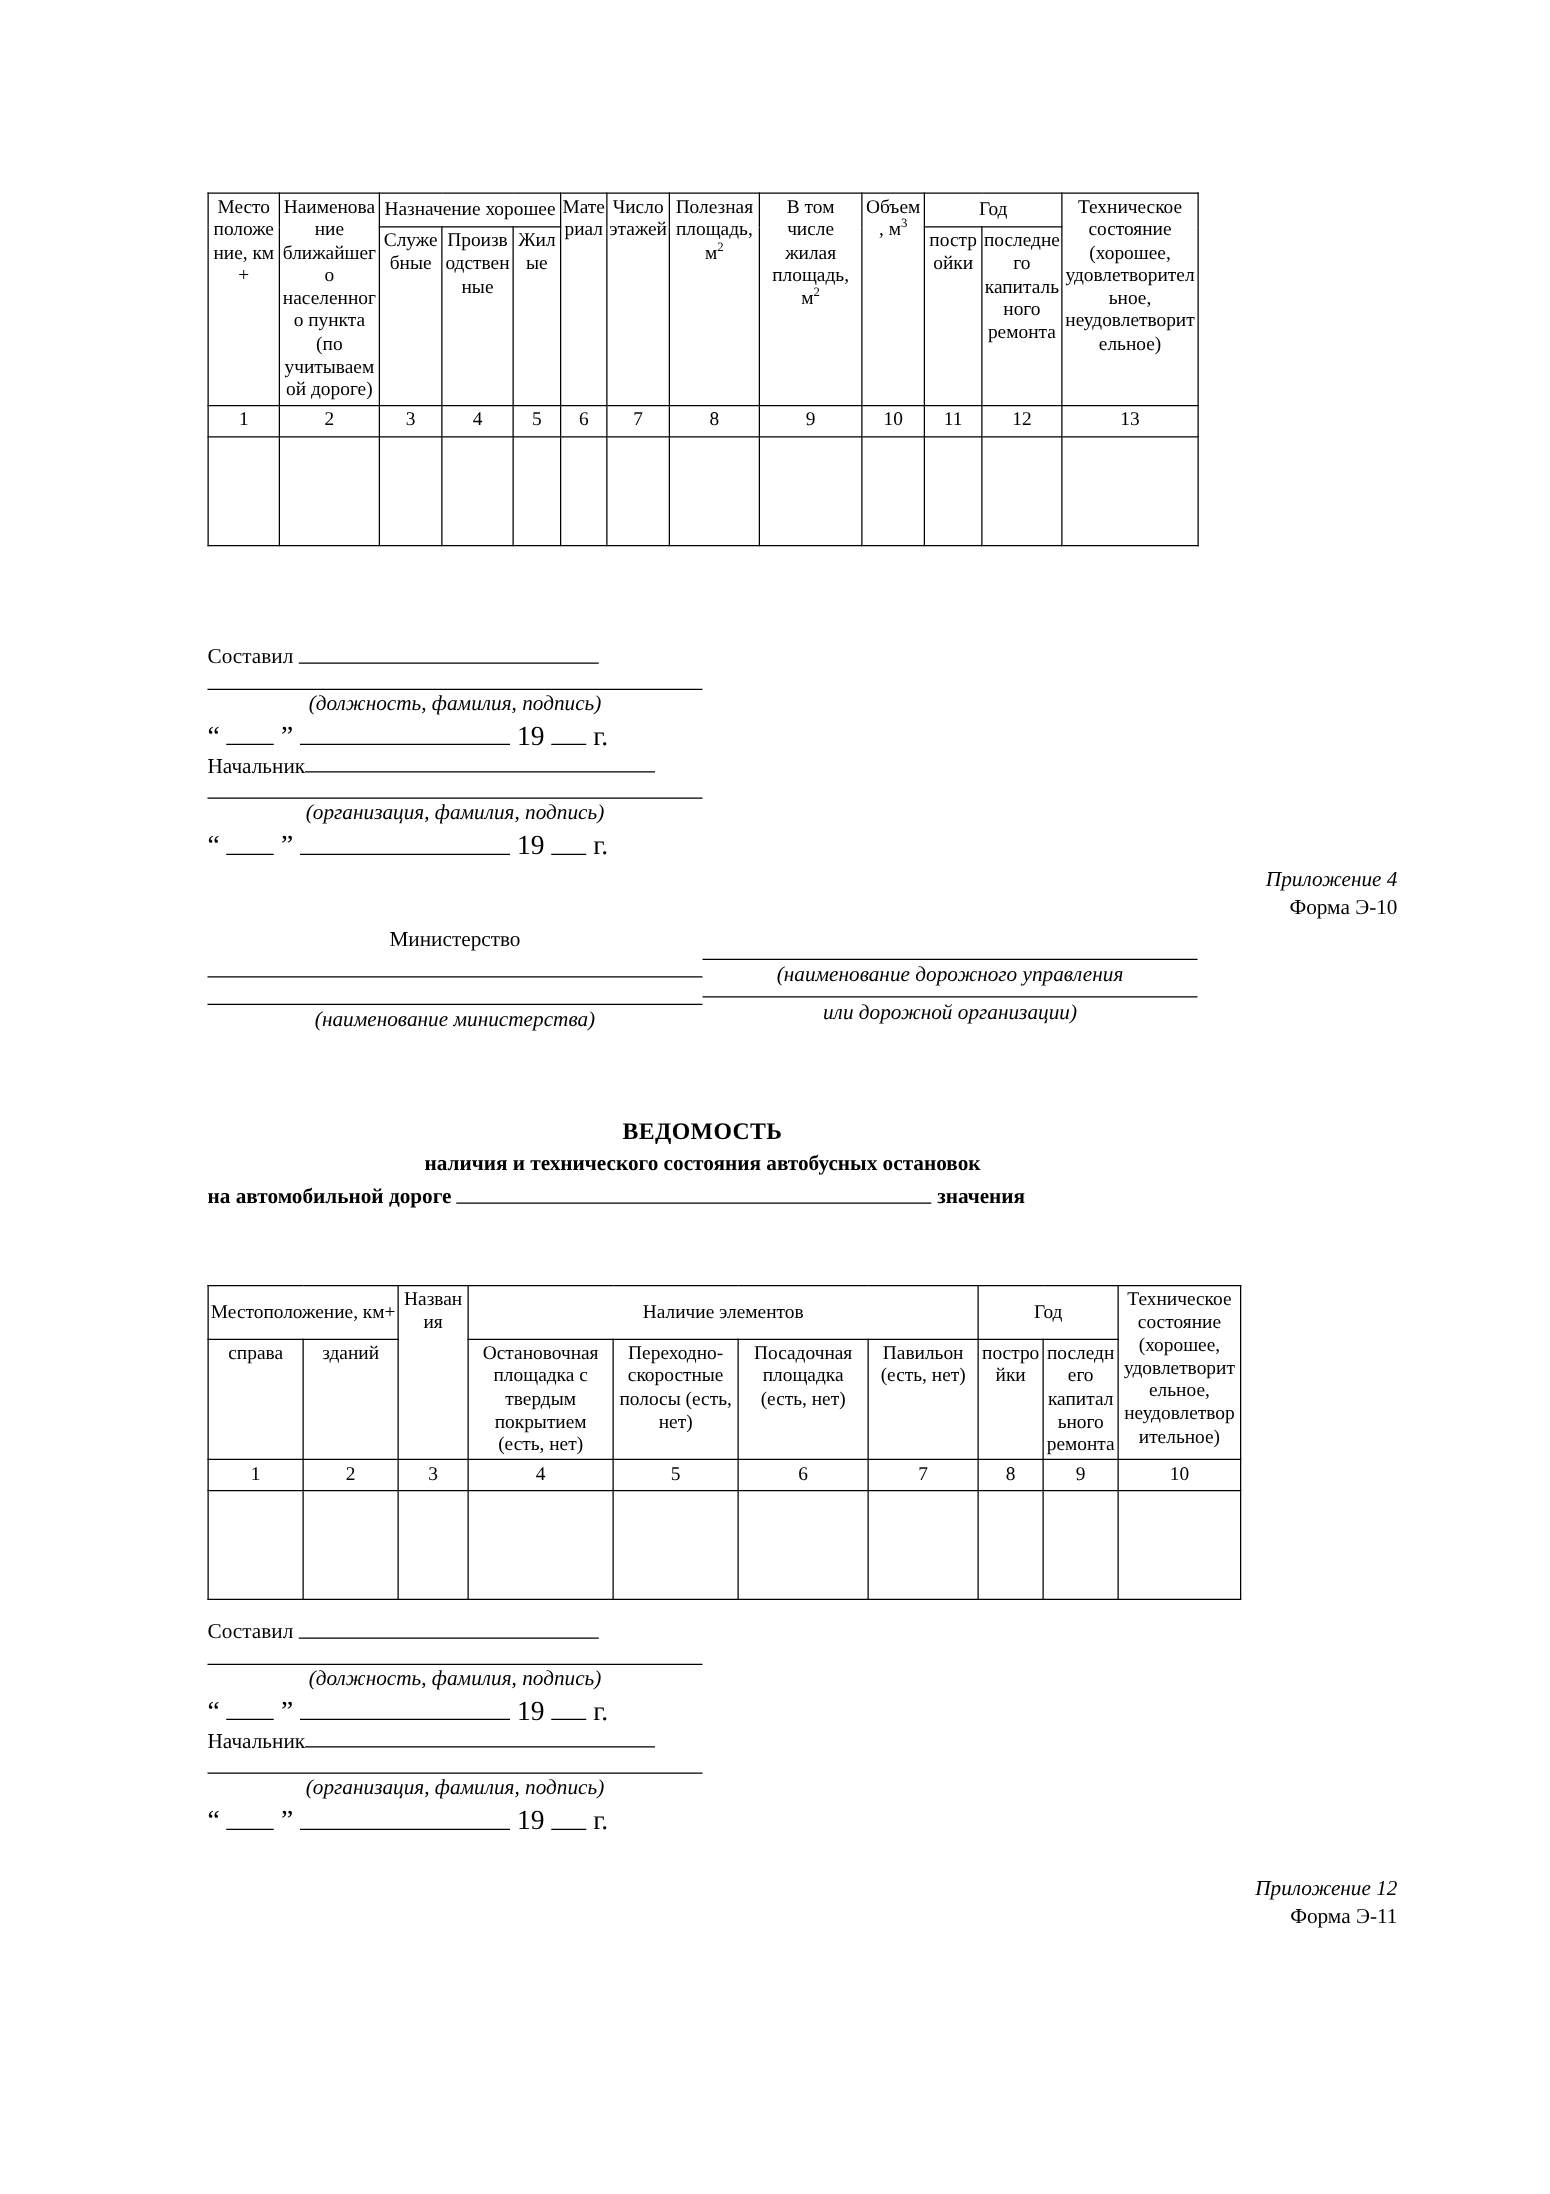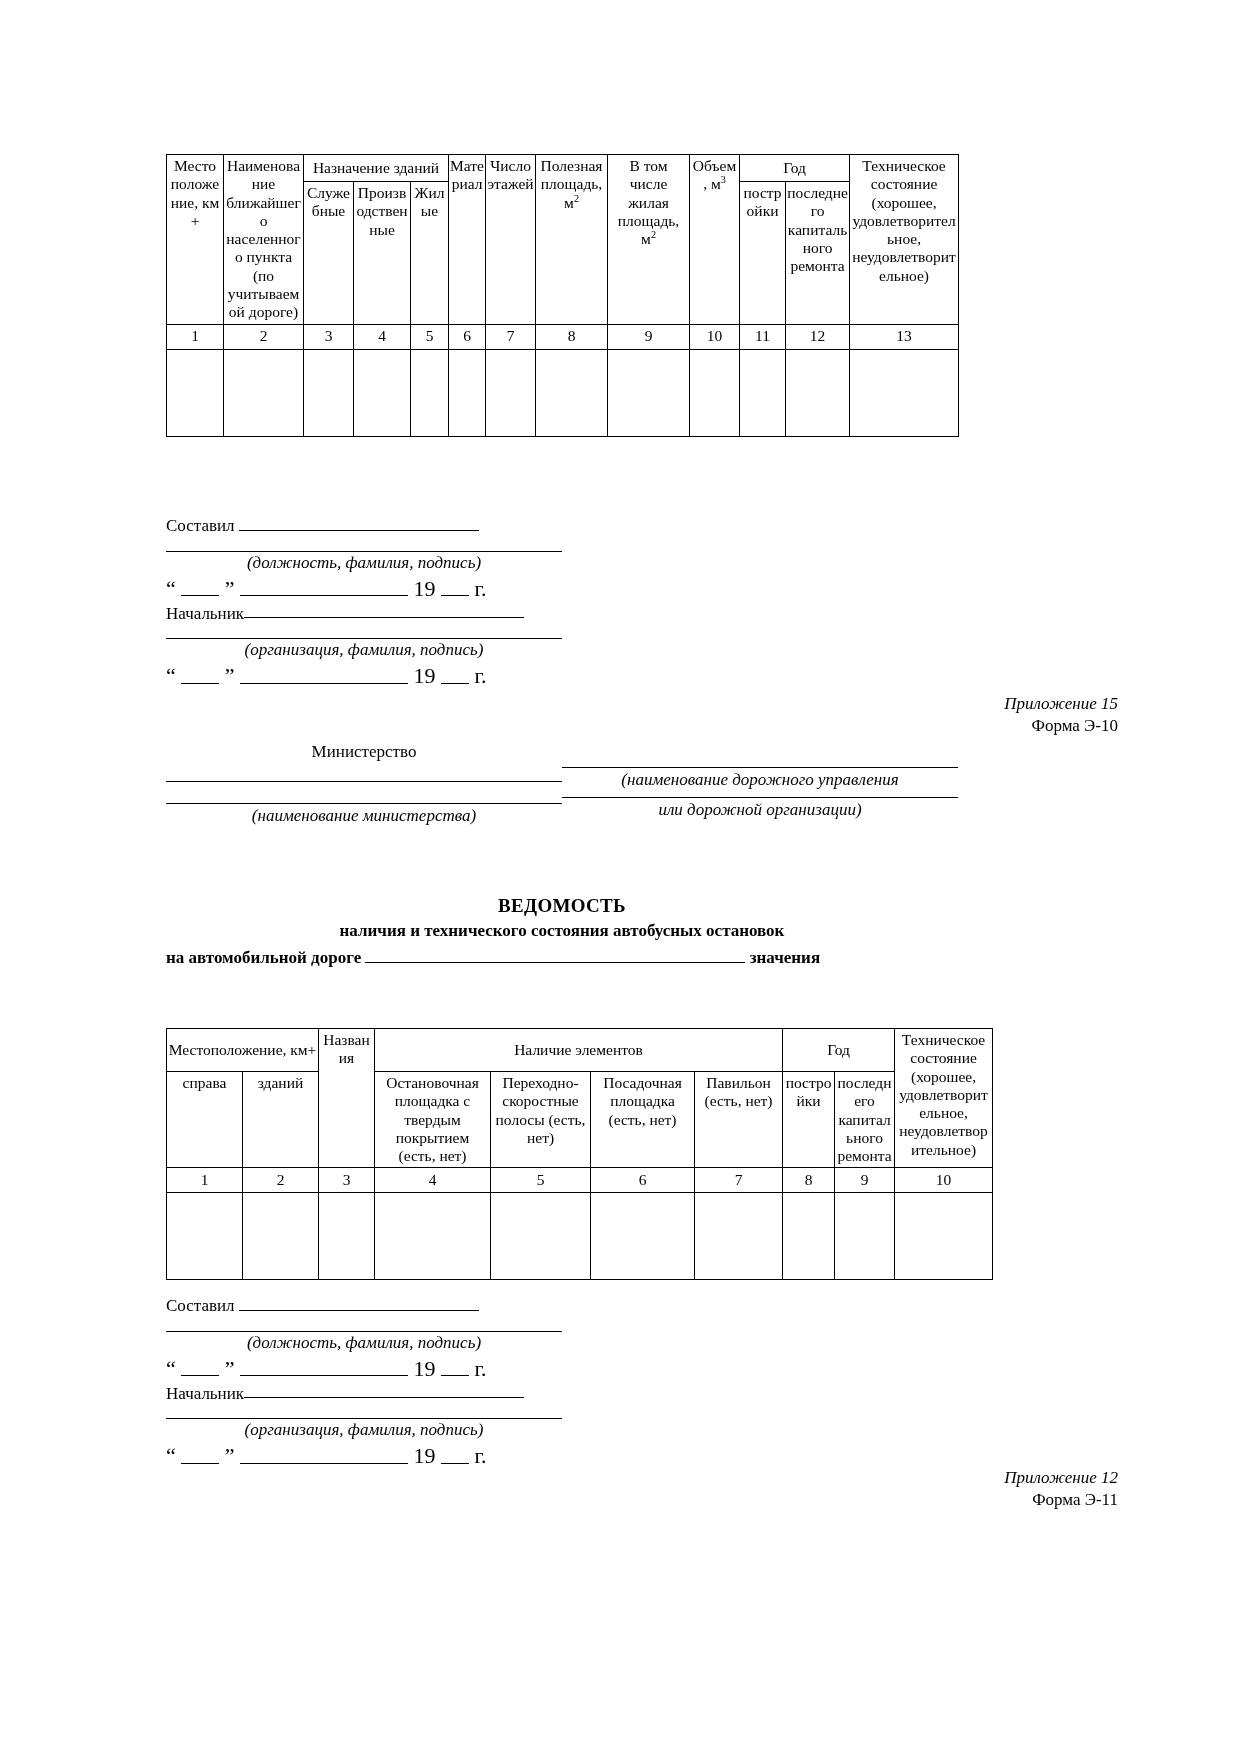--- a/index.html
+++ b/index.html
@@ -185,21 +185,21 @@
         <col style="width:82px">
         <col style="width:50px">
         <col style="width:46px">
         <col style="width:64px">
         <col style="width:109px">
       </colgroup>
       <tbody>
         <tr>
           <td rowspan="2">Место положение, км +</td>
           <td rowspan="2">Наименование ближайшего населенного пункта (по учитываемой дороге)</td>
-          <td colspan="3" style="height:22px;vertical-align:middle">Назначение зданий</td>
+          <td colspan="3" style="height:22px;vertical-align:middle">Назначение хорошее</td>
           <td rowspan="2">Материал</td>
           <td rowspan="2">Число этажей</td>
           <td rowspan="2">
             <span>Полезная площадь,</span>
             <span>м</span><sup>2</sup>
           </td>
           <td rowspan="2">
             <span>В том числе жилая площадь,</span>
             <span>м</span><sup>2</sup>
           </td>
@@ -283,21 +283,21 @@
           <span class="rule" style="width:168px;"></span>
           <span>19</span>
           <span class="rule" style="width:28px;"></span>
           <span>г.</span>
         </div>
       </div>
     </div>
   </div>
 
   <div class="appendix" style="top:693px;">
-    <div class="no">Приложение 15</div>
+    <div class="no">Приложение 4</div>
     <div class="form">Форма Э-10</div>
   </div>
 
   <div id="ministry-block">
     <div class="mh-row">
       <div class="mh-left">
         <div class="mh-title">Министерство</div>
         <div class="mh-rule"></div>
         <div class="mh-rule" style="margin-top:20px;"></div>
         <div class="mh-cap">(наименование министерства)</div>
@@ -412,18 +412,18 @@
           <span>”</span>
           <span class="rule" style="width:168px;"></span>
           <span>19</span>
           <span class="rule" style="width:28px;"></span>
           <span>г.</span>
         </div>
       </div>
     </div>
   </div>
 
-  <div class="appendix" style="top:1467px;">
+  <div class="appendix" style="top:1500px;">
     <div class="no">Приложение 12</div>
     <div class="form">Форма Э-11</div>
   </div>
 
 </div>
 
 </body></html>

